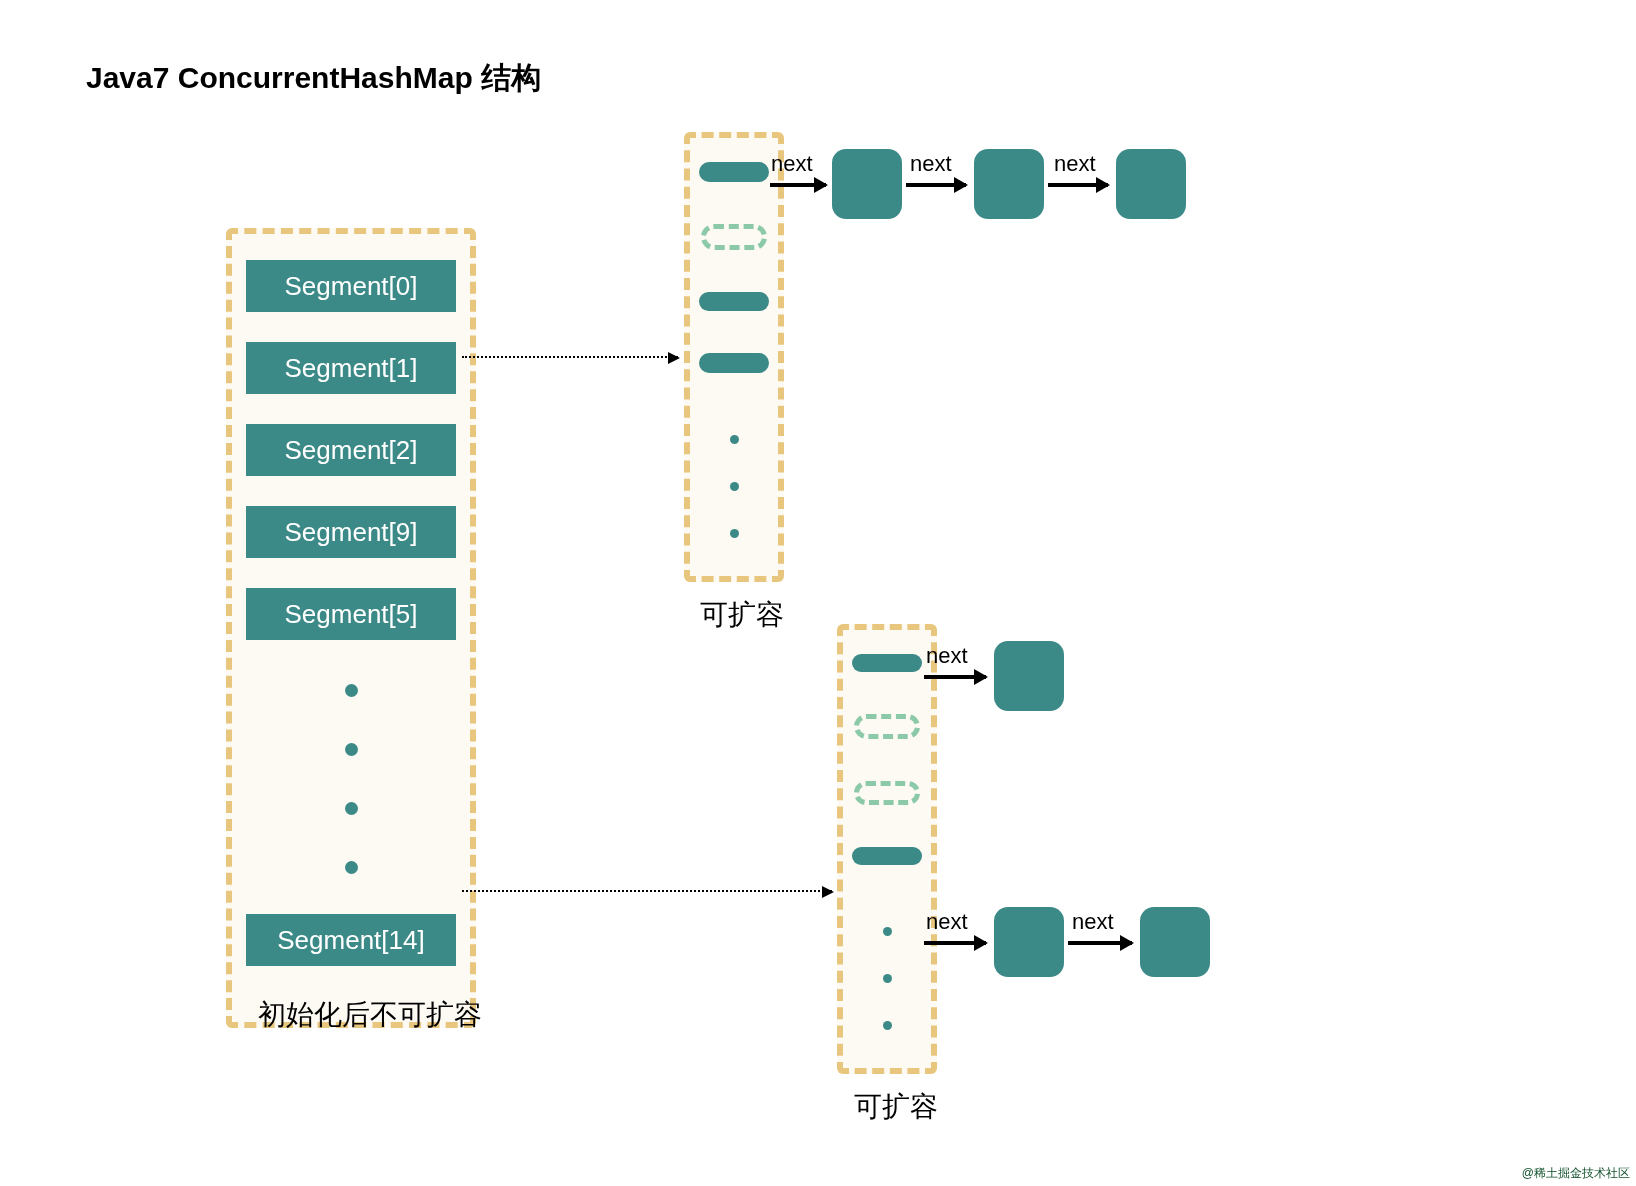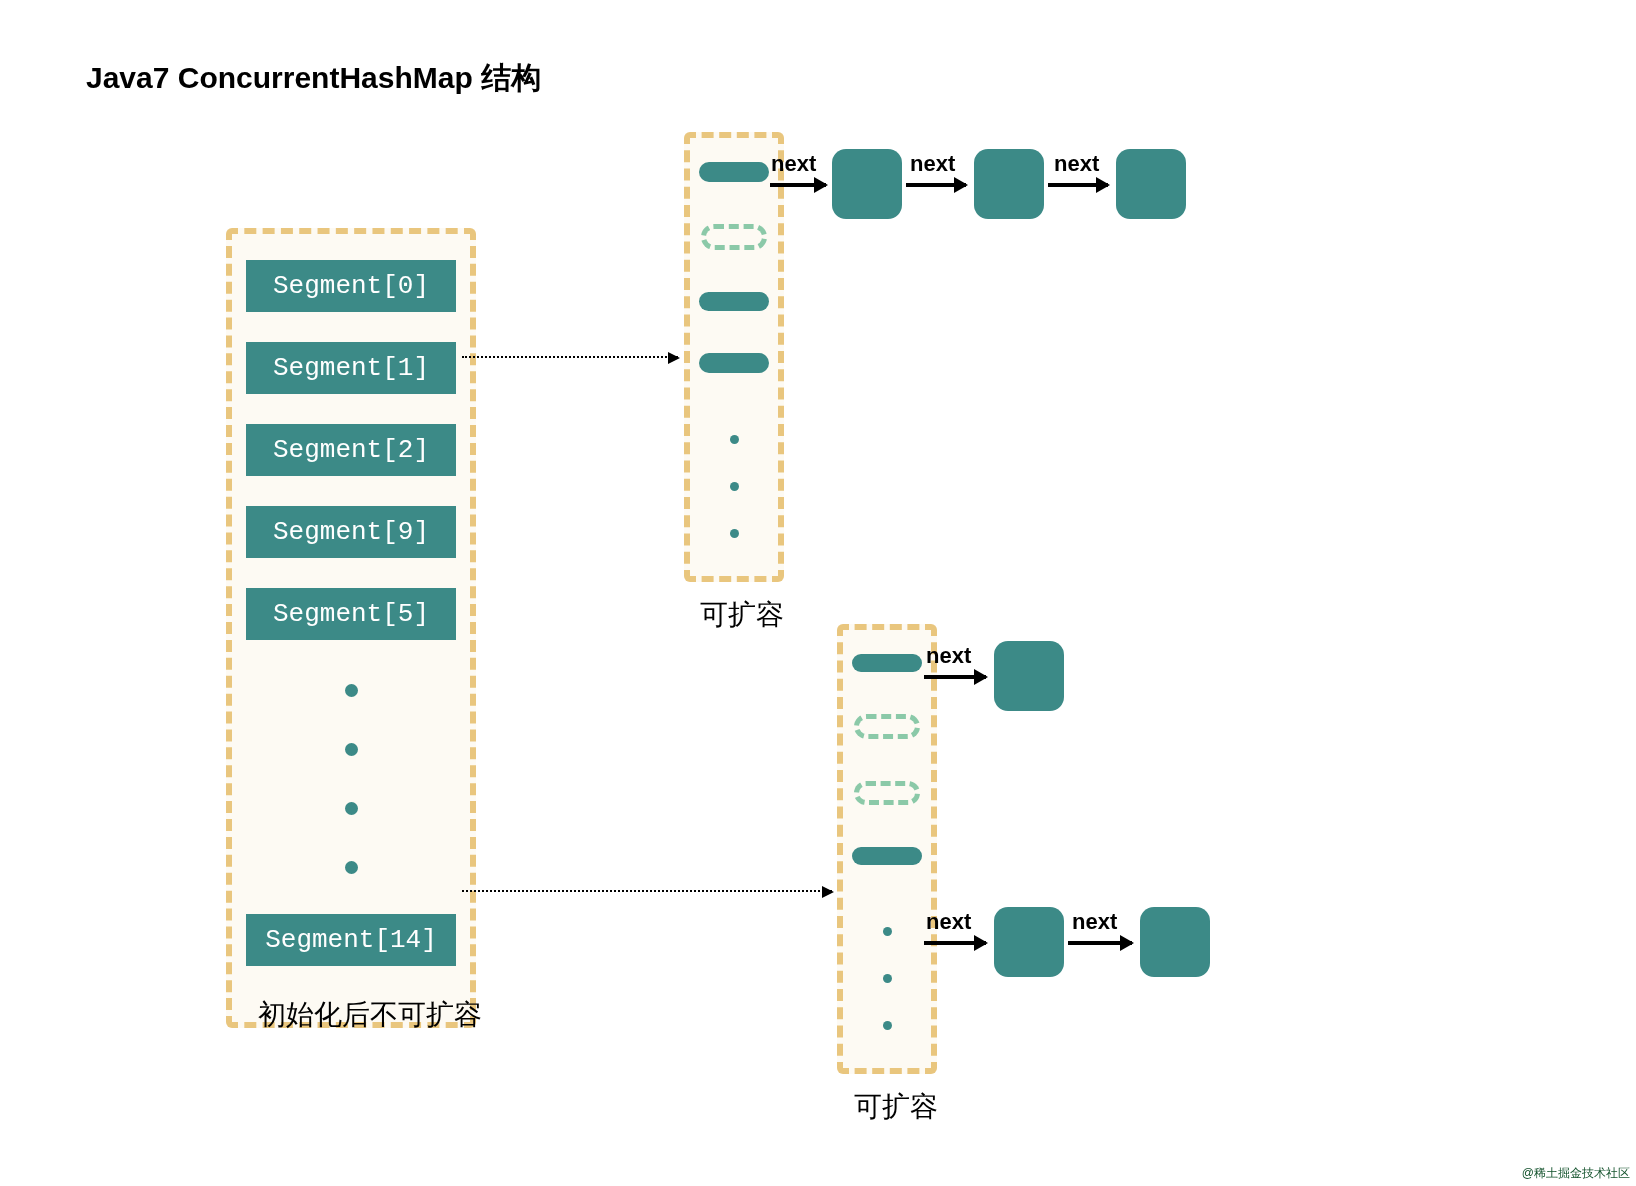--- a/index.html
+++ b/index.html
@@ -18,21 +18,20 @@
       font-size: 30px;
       font-weight: 700;
       color: #000;
     }
     
     .dashed-box {
       position: absolute;
       border: 6px dashed #e9c67e;
       border-radius: 6px;
       background: #fdfaf3;
-      font-family: Liberation Mono, monospace;
     }
     
     .segments-box {
       top: 192px;
       left: 190px;
       width: 250px;
       height: 800px;
       padding: 12px 14px;
     }
     .segment {
@@ -126,21 +125,21 @@
       right: -2px;
       top: -6px;
       width: 0; height: 0;
       border-left: 14px solid #000;
       border-top: 8px solid transparent;
       border-bottom: 8px solid transparent;
     }
     .next-label {
       position: absolute;
       font-size: 22px;
-      font-weight: 700;
+      font-weight: 400;
       color: #000;
     }
 
     .watermark {
       position: absolute;
       right: 18px;
       bottom: 16px;
       font-size: 12px;
       color: #14532d;
     }

